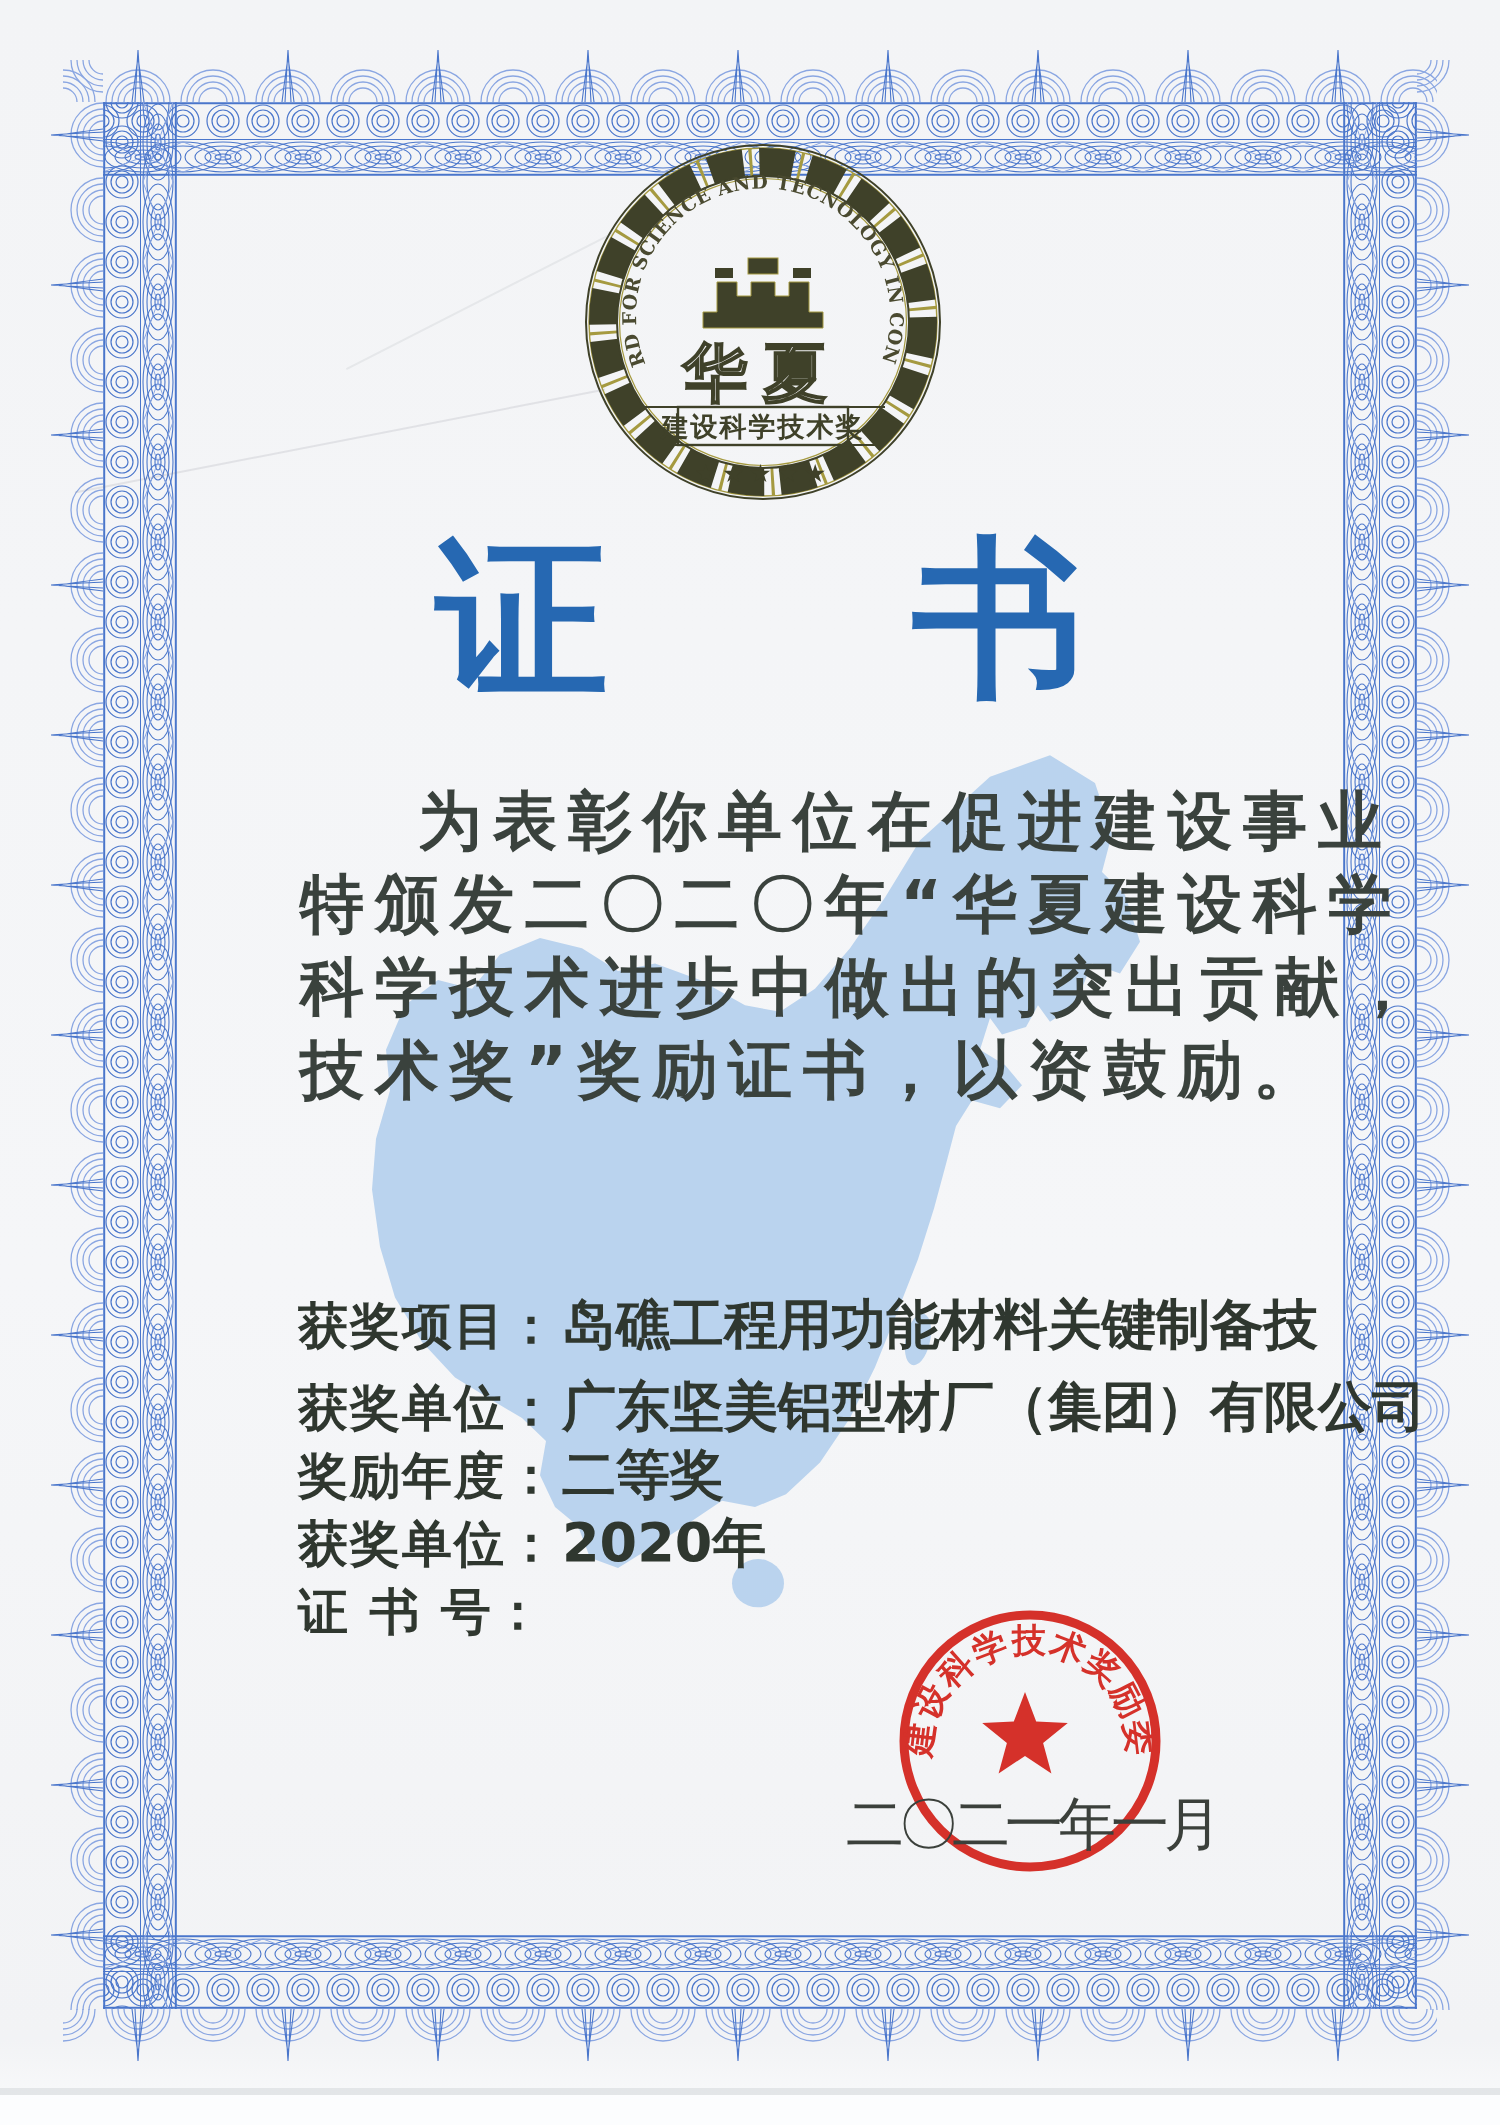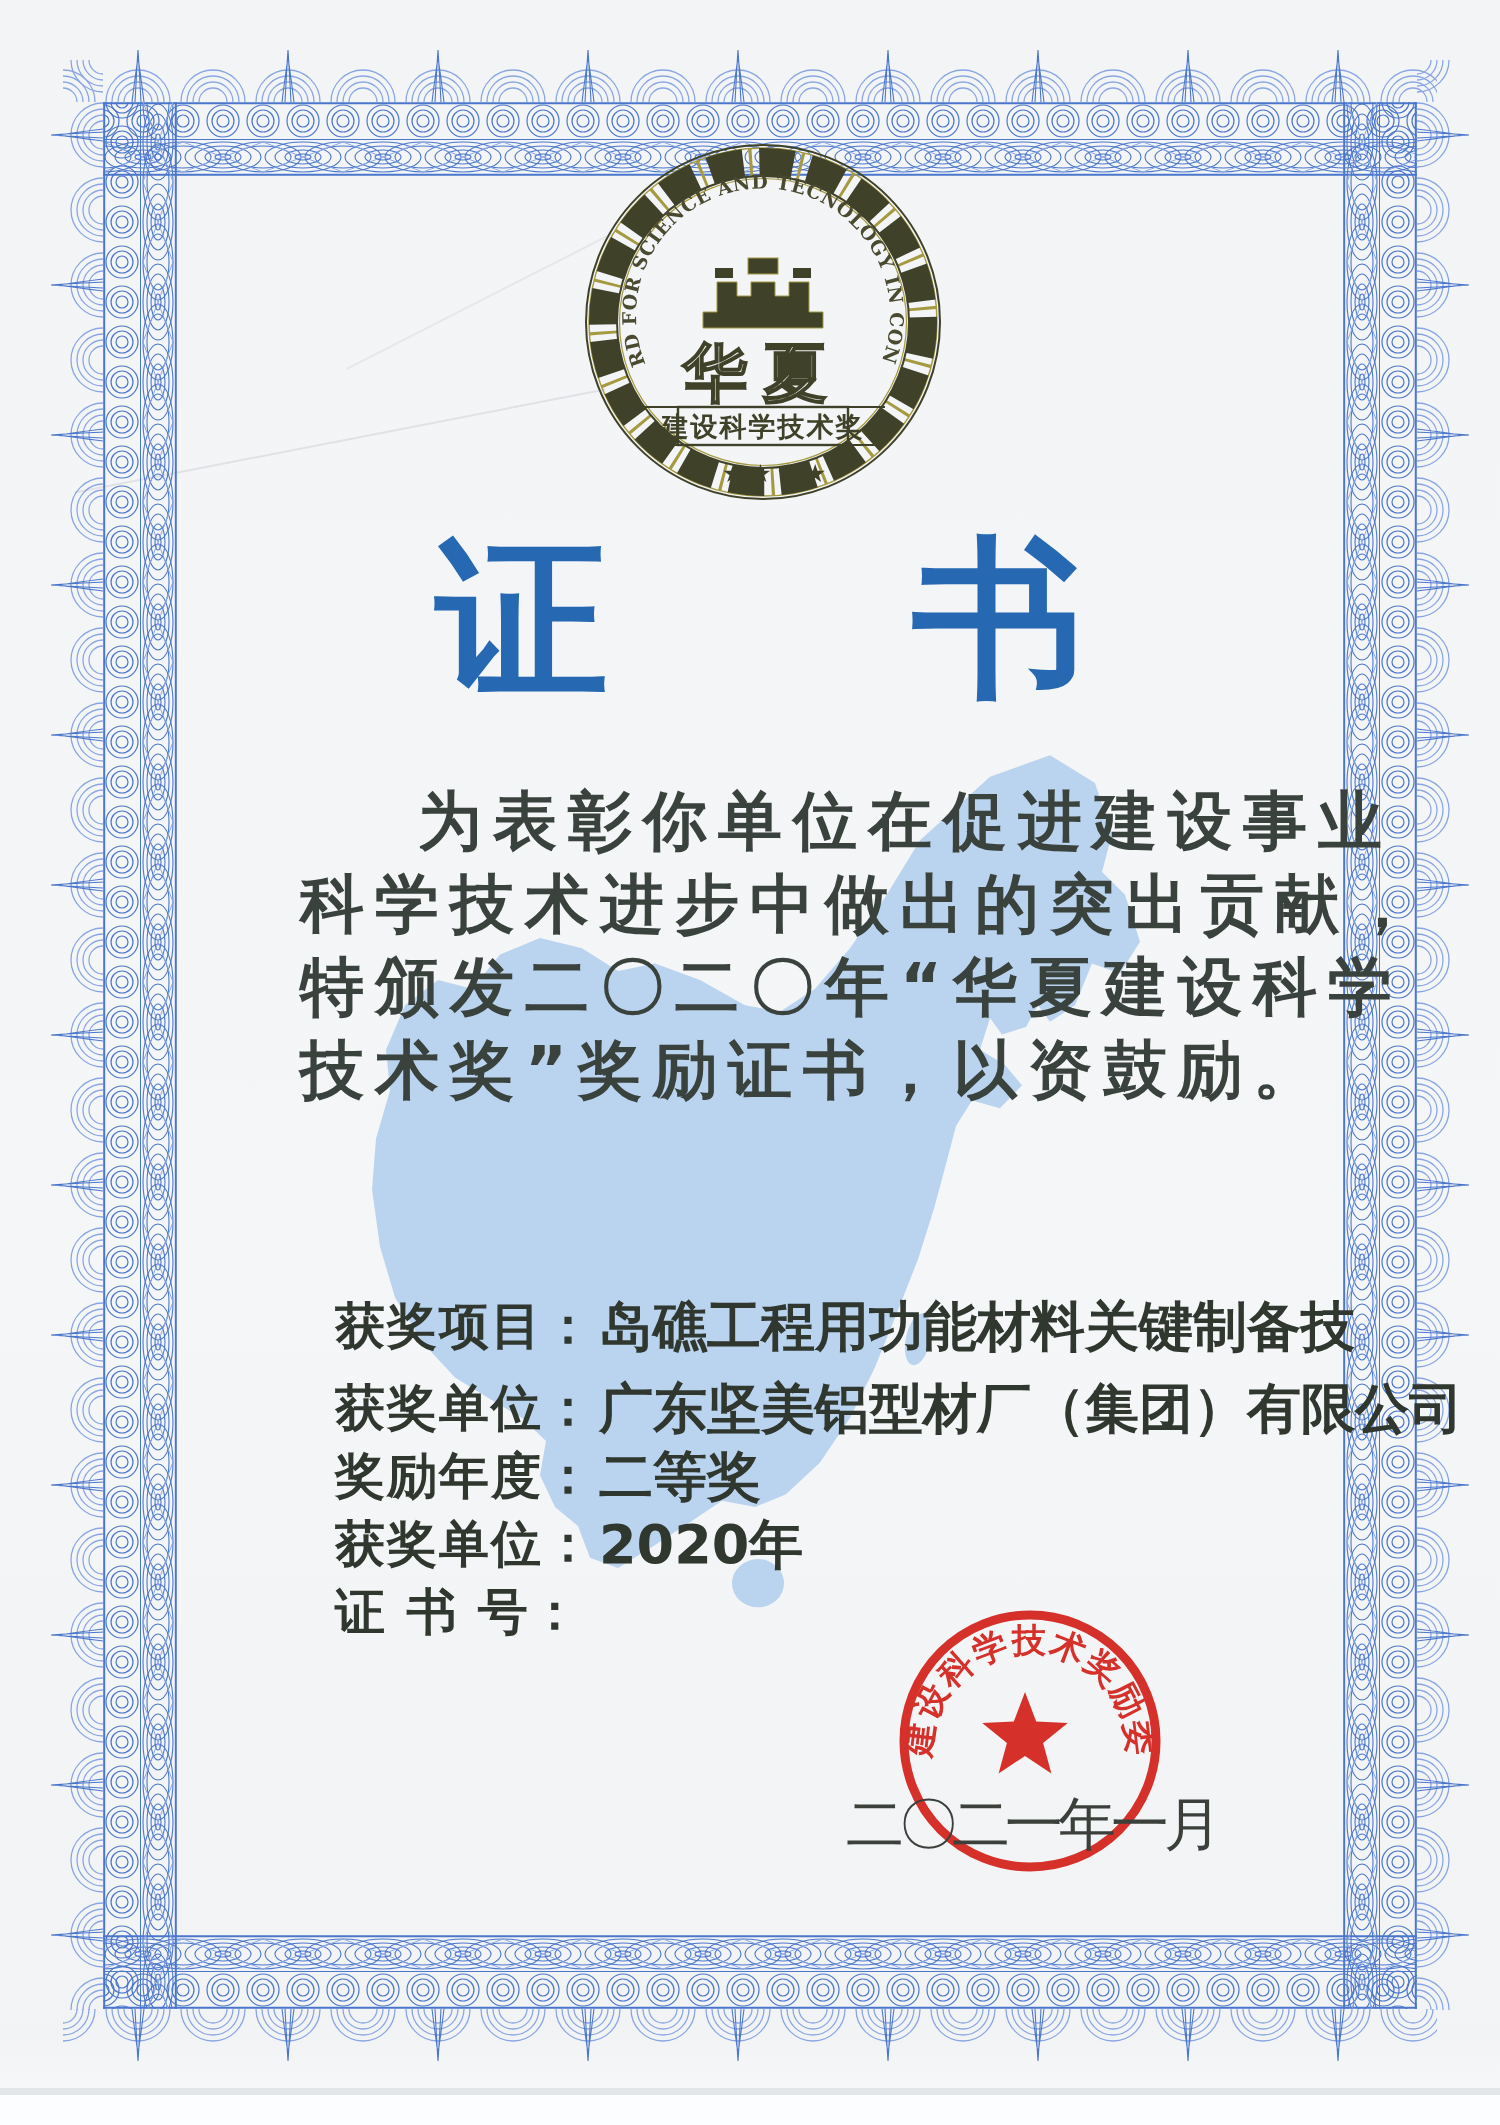--- a/index.html
+++ b/index.html
@@ -19,21 +19,21 @@
   
   .body-block{
     position:absolute; left:300px; top:780px; width:1000px;
     font-size:64px; line-height:83px; font-weight:bold; letter-spacing:11px;
     color:#3a423d;
   }
   .body-line{white-space:nowrap;}
   .body-line.indent{text-indent:118px;}
   
   .fields{position:absolute; left:298px; top:1298px; width:1050px; color:#2f372f; font-weight:bold;}
-  .field-row{display:flex; align-items:flex-end; margin-bottom:12px;margin-left:37px;}
+  .field-row{display:flex; align-items:flex-start; margin-bottom:12px;}
   .field-row.first{margin-bottom:26px;}
   .field-label{font-size:50px; width:264px; flex-shrink:0; letter-spacing:2px; line-height:56px; white-space:nowrap;}
   .field-value{font-size:54px; line-height:54px; letter-spacing:0; white-space:nowrap;}
   .field-value .vline{display:block;}
   
   .date-text{
     position:absolute; left:846px; top:1786px; font-size:58px; letter-spacing:-5px;
     color:#3b403b; font-family:"DejaVu Serif","Liberation Serif",serif; white-space:nowrap;
   }
   
@@ -296,22 +296,22 @@
       <text x="180" y="294" text-anchor="middle" font-size="27" font-weight="bold" fill="#3f4129" letter-spacing="2">建设科学技术奖</text>
     </g>
     <text x="180" y="340" text-anchor="middle" font-size="25" fill="#3f4129" letter-spacing="5">★★★★★</text>
   </svg>
 
   <div class="title-char c1">证</div>
   <div class="title-char c2">书</div>
 
   <div class="body-block">
     <div class="body-line indent">为表彰你单位在促进建设事业</div>
+    <div class="body-line">特颁发二〇二〇年“华夏建设科学</div>
     <div class="body-line">科学技术进步中做出的突出贡献，</div>
-    <div class="body-line">特颁发二〇二〇年“华夏建设科学</div>
     <div class="body-line">技术奖”奖励证书，以资鼓励。</div>
   </div>
 
   <div class="fields">
     <div class="field-row first">
       <span class="field-label">获奖项目：</span>
       <span class="field-value">
         <span class="vline">岛礁工程用功能材料关键制备技</span>
       </span>
     </div>

